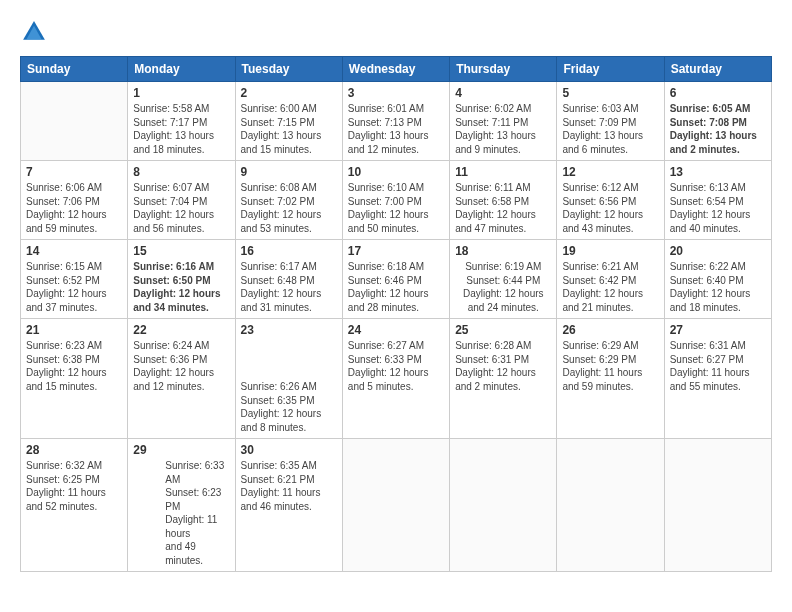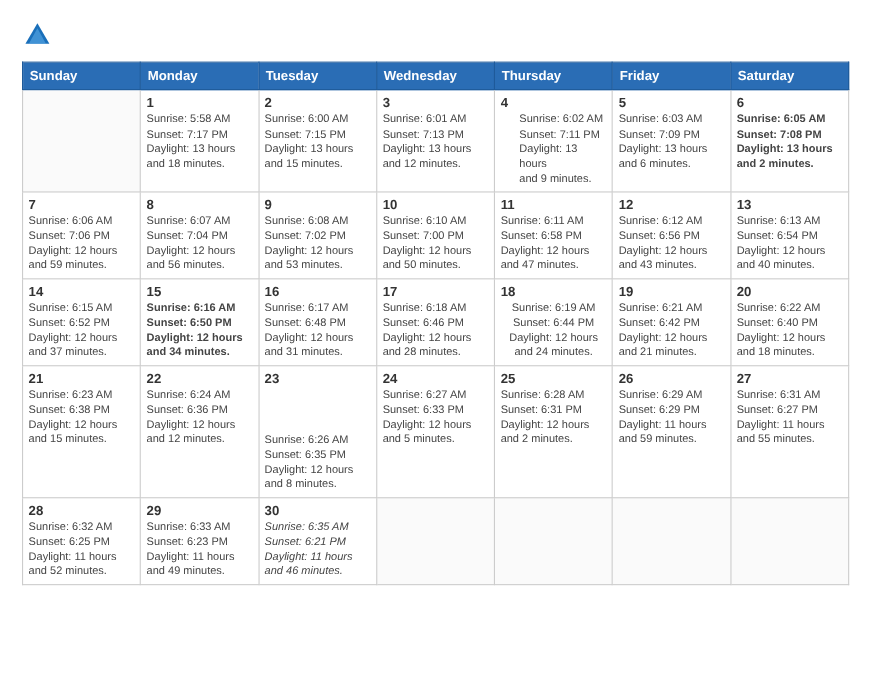--- a/index.html
+++ b/index.html
@@ -154,21 +154,21 @@
           </td>
           <td>
             <span class="day-number">3</span>
             <div class="day-info" style="white-space: pre-line;">Sunrise: 6:01 AM
 Sunset: 7:13 PM
 Daylight: 13 hours
 and 12 minutes.</div>
           </td>
           <td>
             <span class="day-number">4</span>
-            <div class="day-info" style="white-space: pre-line; margin-left: 17px;">Sunrise: 6:02 AM
+            <div class="day-info" style="white-space: pre-line;">Sunrise: 6:02 AM
 Sunset: 7:11 PM
 Daylight: 13 hours
 and 9 minutes.</div>
           </td>
           <td>
             <span class="day-number">5</span>
             <div class="day-info" style="white-space: pre-line;">Sunrise: 6:03 AM
 Sunset: 7:09 PM
 Daylight: 13 hours
 and 6 minutes.</div>
@@ -337,28 +337,28 @@
         <tr>
           <td>
             <span class="day-number">28</span>
             <div class="day-info" style="white-space: pre-line;">Sunrise: 6:32 AM
 Sunset: 6:25 PM
 Daylight: 11 hours
 and 52 minutes.</div>
           </td>
           <td>
             <span class="day-number">29</span>
-            <div class="day-info" style="white-space: pre-line;">Sunrise: 6:33 AM
+            <div class="day-info" style="white-space: pre-line; margin-left: 32px;">Sunrise: 6:33 AM
 Sunset: 6:23 PM
 Daylight: 11 hours
 and 49 minutes.</div>
           </td>
           <td>
             <span class="day-number">30</span>
-            <div class="day-info" style="white-space: pre-line; font-style: italic;">Sunrise: 6:35 AM
+            <div class="day-info" style="white-space: pre-line;">Sunrise: 6:35 AM
 Sunset: 6:21 PM
 Daylight: 11 hours
 and 46 minutes.</div>
           </td>
           <td class="empty-cell"></td>
           <td class="empty-cell"></td>
           <td class="empty-cell"></td>
           <td class="empty-cell"></td>
         </tr>
       </tbody>

